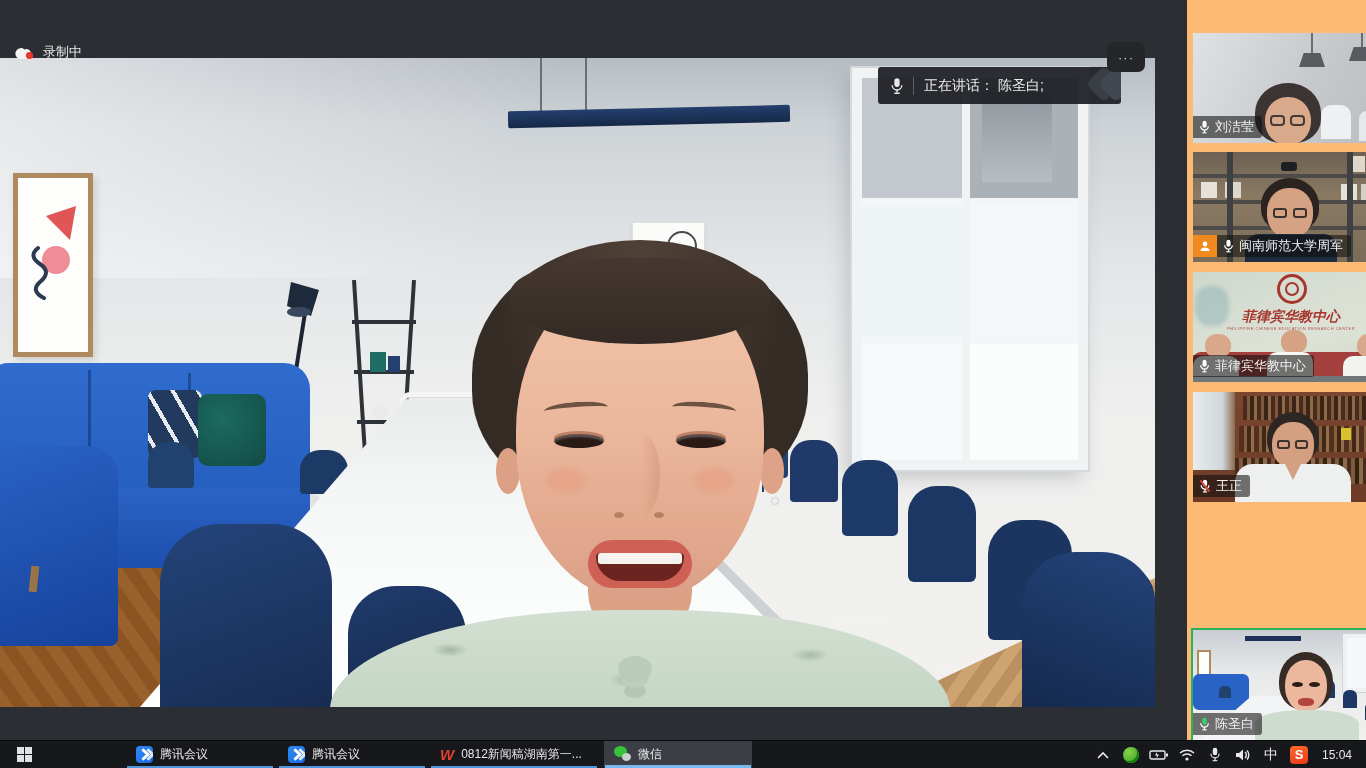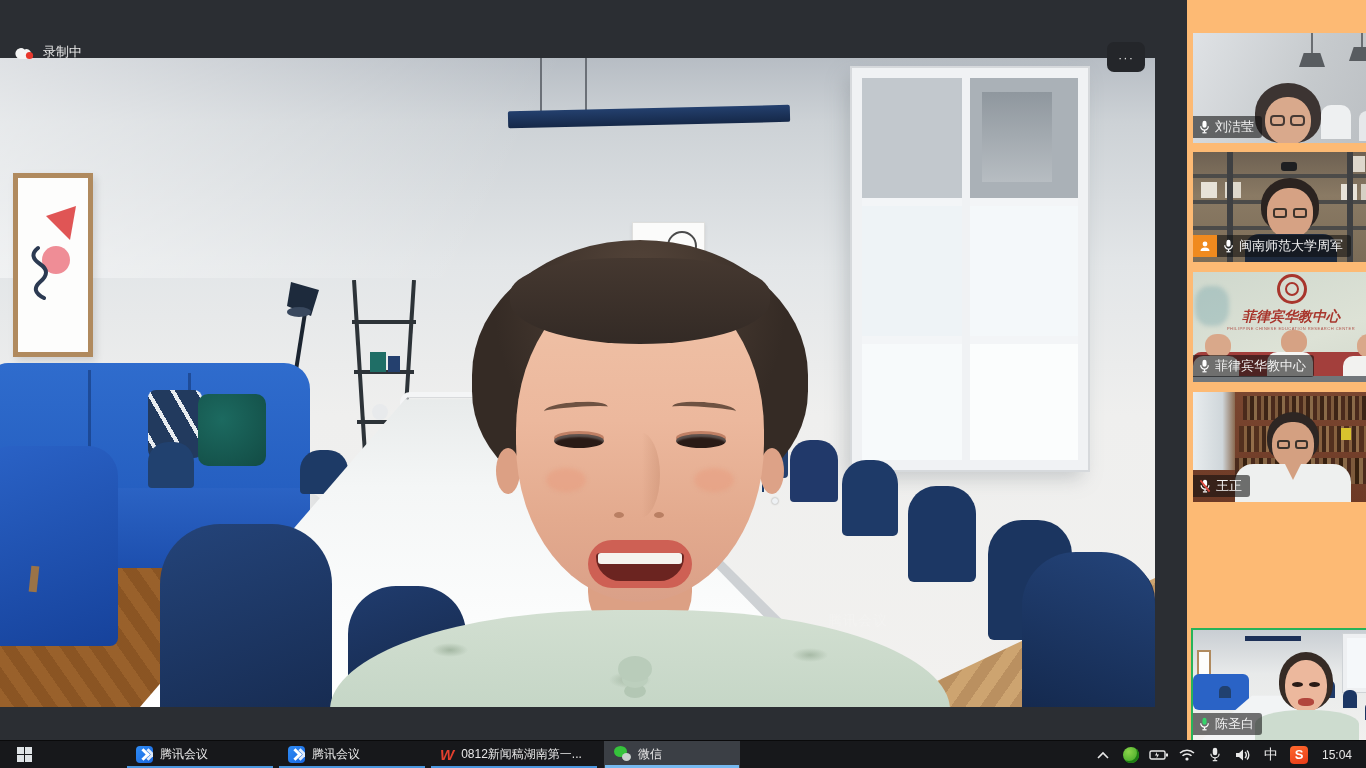--- a/index.html
+++ b/index.html
@@ -200,20 +200,35 @@
     </div>
 
     <div id="rec" class="abs">
       <svg width="22" height="15" viewBox="0 0 22 15">
         <path d="M6 14 a5.5 5.5 0 1 1 4.5-9.6 A4.6 4.6 0 0 1 17 8.5 a3.4 3.4 0 0 1 0 5.5 Z" fill="#f4f4f4"></path>
         <circle cx="15.5" cy="10.5" r="3.6" fill="#e8372c"></circle>
       </svg>
       <span>录制中</span>
     </div>
 
+    <div id="toast" class="abs">
+      <svg style="margin-left:12px;" width="14" height="18" viewBox="0 0 16 20">
+        <rect x="5" y="1" width="6" height="10" rx="3" fill="#e8e8e8"></rect>
+        <path d="M2.5 9a5.5 5.5 0 0 0 11 0" stroke="#e8e8e8" stroke-width="1.6" fill="none"></path>
+        <line x1="8" y1="14.5" x2="8" y2="17.5" stroke="#e8e8e8" stroke-width="1.6"></line>
+        <line x1="5" y1="18.2" x2="11" y2="18.2" stroke="#e8e8e8" stroke-width="1.6"></line>
+      </svg>
+      <span class="sep"></span>
+      <span>正在讲话：</span>
+      <span style="margin-left:4px;">陈圣白;</span>
+      <div class="abs" style="right:-8px;top:4px;display:flex;">
+        <span class="wm-diamond"></span>
+        <span class="wm-diamond" style="margin-left:-14px;background:#43474f;"></span>
+      </div>
+    </div>
 
     <div id="more" class="abs">
       <span>···</span>
     </div>
 
     <div id="wmark" class="abs">腾讯会议</div>
   </div>
 
   <div id="sidebar" class="abs">
 
@@ -387,21 +402,21 @@
       <span>腾讯会议</span>
       <span class="ul"></span>
     </div>
     <div style="width:4px;"></div>
     <div class="tb-btn" style="width:168px;">
       <span class="wpsicon">W</span>
       <span style="overflow:hidden;white-space:nowrap;">0812新闻稿湖南第一...</span>
       <span class="ul"></span>
     </div>
     <div style="width:6px;"></div>
-    <div class="tb-btn active" style="width:136px;">
+    <div class="tb-btn active" style="width:148px;">
       <span class="wxicon">
           <span class="b1"></span>
           <span class="b2"></span>
         </span>
       <span>微信</span>
       <span class="ul"></span>
     </div>
 
     <div id="tray">
       <span class="tray-ic">

